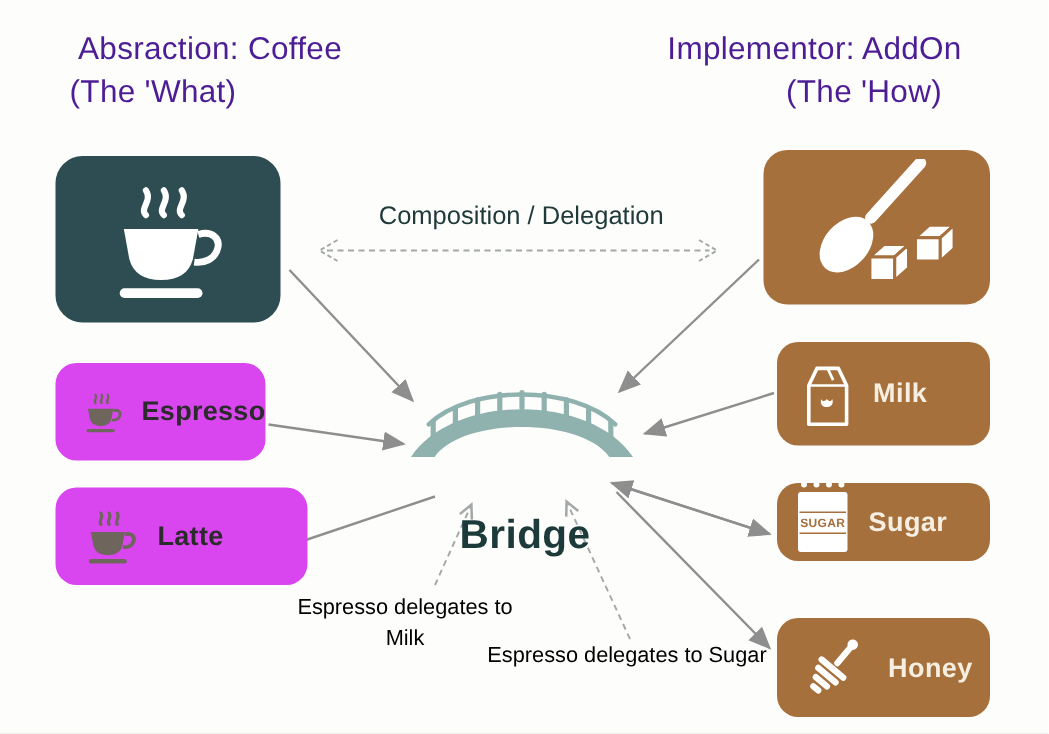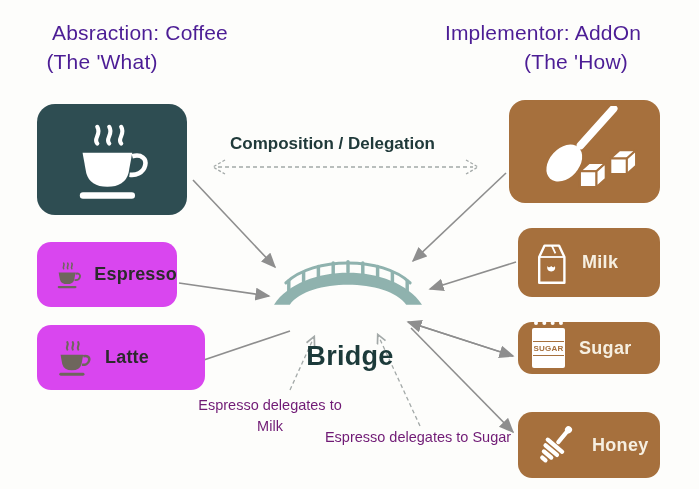--- a/index.html
+++ b/index.html
@@ -28,31 +28,31 @@
   .latte{left:37px;top:325px;width:168px;height:65px;}
   .spoon-main{left:509px;top:100px;width:151px;height:103px;}
   .milk{left:518px;top:228px;width:142px;height:69px;}
   .sugar{left:518px;top:322px;width:142px;height:52px;}
   .honey{left:518px;top:412px;width:142px;height:66px;}
 
   .tan-box .lbl{font-size:18px;font-weight:bold;color:#2b2b2b;margin-left:10px;letter-spacing:.2px;}
   .brown-pill .lbl{font-size:18px;font-weight:bold;color:#f6efe1;margin-left:14px;letter-spacing:.3px;}
 
   .comp-label{
-    position:absolute;left:230px;top:134px;width:235px;
-    font-size:17px;font-weight:bold;color:#203a3a;
+    position:absolute;left:230px;top:134px;width:235px;text-align:center;
+    font-size:17px;font-weight:normal;color:#203a3a;
   }
   .bridge-label{
     position:absolute;left:285px;top:301px;width:130px;text-align:center;
     font-size:27px;font-weight:bold;color:#1c3a3a;letter-spacing:.3px;margin-top:40px;
   }
   .bridge-icon-wrap{position:absolute;left:274px;top:249px;width:148px;height:56px;}
 
   .note{
-    position:absolute;text-align:center;font-size:14.5px;line-height:21px;color:#701a75;
+    position:absolute;text-align:center;font-size:14.5px;line-height:21px;color:#000000;
   }
   .note-milk{left:180px;top:395px;width:180px;}
   .note-sugar{left:318px;top:427px;width:200px;}
 
   .overlay{position:absolute;left:0;top:0;width:699px;height:489px;pointer-events:none;}
 
   .sugar-packet{
     position:relative;width:33px;height:40px;background:#ffffff;border-radius:2px;
     display:flex;align-items:center;justify-content:center;
   }

